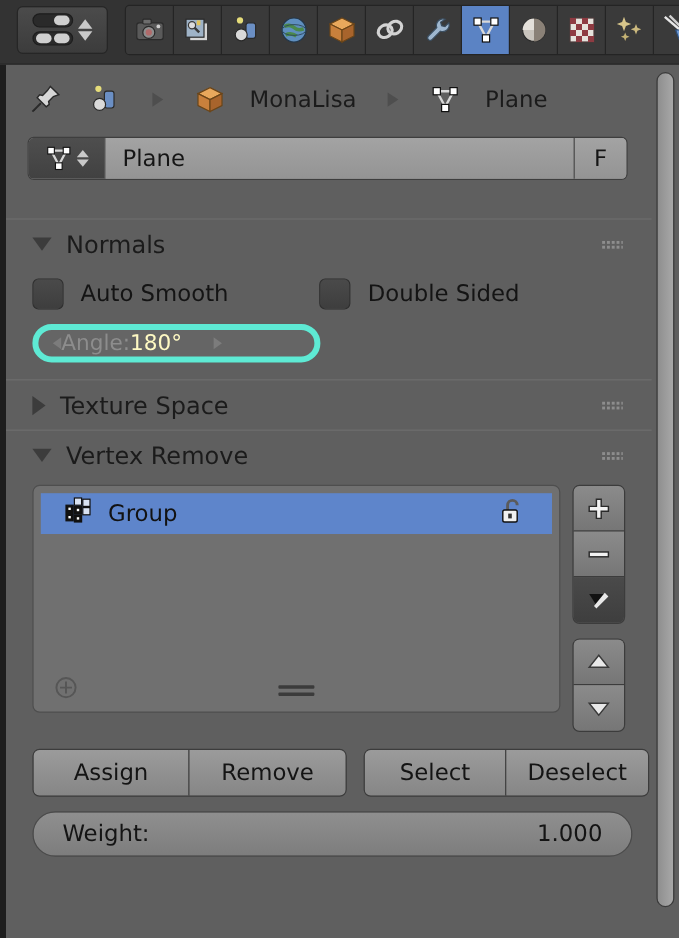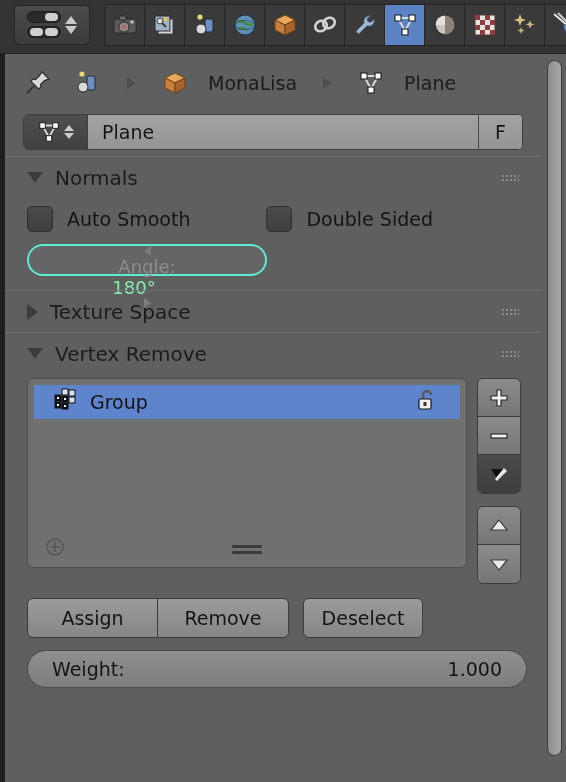--- a/index.html
+++ b/index.html
@@ -165,27 +165,26 @@
     width: 26px; height: 26px; border-radius: 5px;
     background: linear-gradient(#4a4a4a,#3e3e3e);
     border: 1px solid #2f2f2f;
   }
   .cb-label { font-size: 19px; color: #141414; }
   .angle-field {
     margin-top: 12px;
     width: 240px; height: 32px;
     border-radius: 16px;
     background: #656565;
-    border: 2px solid #5eead4;
+    border: 5px solid #5eead4;
     display: flex; align-items: center; 
     padding: 0 12px;
-    flex-direction: column;
   }
   .angle-label { font-size: 18px; color: #8d8d8d; }
-  .angle-val { font-size: 18px; color: #86efac; margin-right: 26px; }
+  .angle-val { font-size: 18px; color: #fef9c3; margin-right: 26px; }
   .ar-l { width:0;height:0;border-top:5px solid transparent;border-bottom:5px solid transparent;border-right:7px solid #7c7c7c; }
   .ar-r { width:0;height:0;border-top:5px solid transparent;border-bottom:5px solid transparent;border-left:7px solid #7c7c7c; }
 
   
   .vg-body { padding: 4px 0 0 0; display: flex; gap: 10px; padding-left: 22px; }
   .vg-list {
     width: 440px; height: 190px;
     background: #707070;
     border: 1px solid #4e4e4e;
     border-radius: 6px;
@@ -444,21 +443,21 @@
           </svg>
           <span class="mini-arrows">
             <span class="mini-up"></span>
               <span class="mini-dn"></span>
           </span>
         </div>
         <div class="name-input">Plane</div>
         <div class="name-f">F</div>
       </div>
 
-      <div class="sect-head" style="margin-top:6px;text-align:right;">
+      <div class="sect-head" style="margin-top:32px;text-align:right;">
         <span class="tri-open"></span>
         <span class="htitle">Normals</span>
         <span class="grip-dots"></span>
       </div>
 
       <div class="normals-body">
         <div class="cb-row">
           <div class="cb-item">
             <span class="checkbox"></span>
             <span class="cb-label">Auto Smooth</span>
@@ -565,20 +564,21 @@
           </div>
         </div>
       </div>
 
       <div class="actions">
         <div class="btn-group">
           <div class="abtn" style="width:130px">Assign</div>
           <div class="abtn" style="width:130px">Remove</div>
         </div>
         <div class="btn-group">
+          <div class="abtn" style="width:118px">Select</div>
           <div class="abtn" style="width:118px">Deselect</div>
         </div>
       </div>
 
       <div class="weight-field">
         <span class="weight-label">Weight:</span>
         <span class="weight-val">1.000</span>
       </div>
 
     </div>

